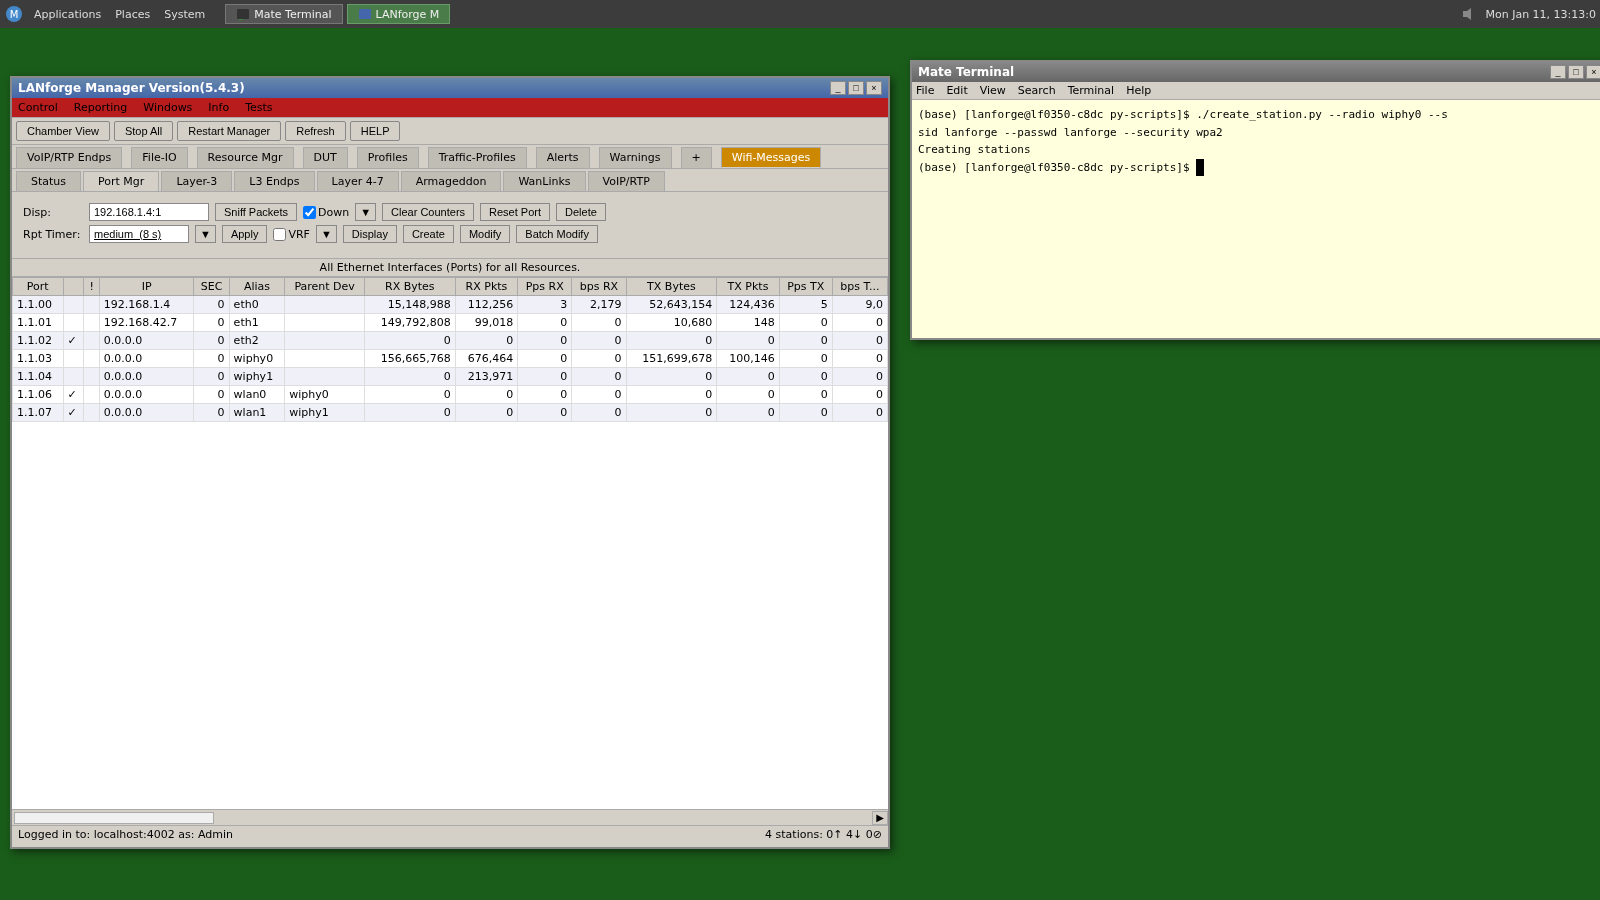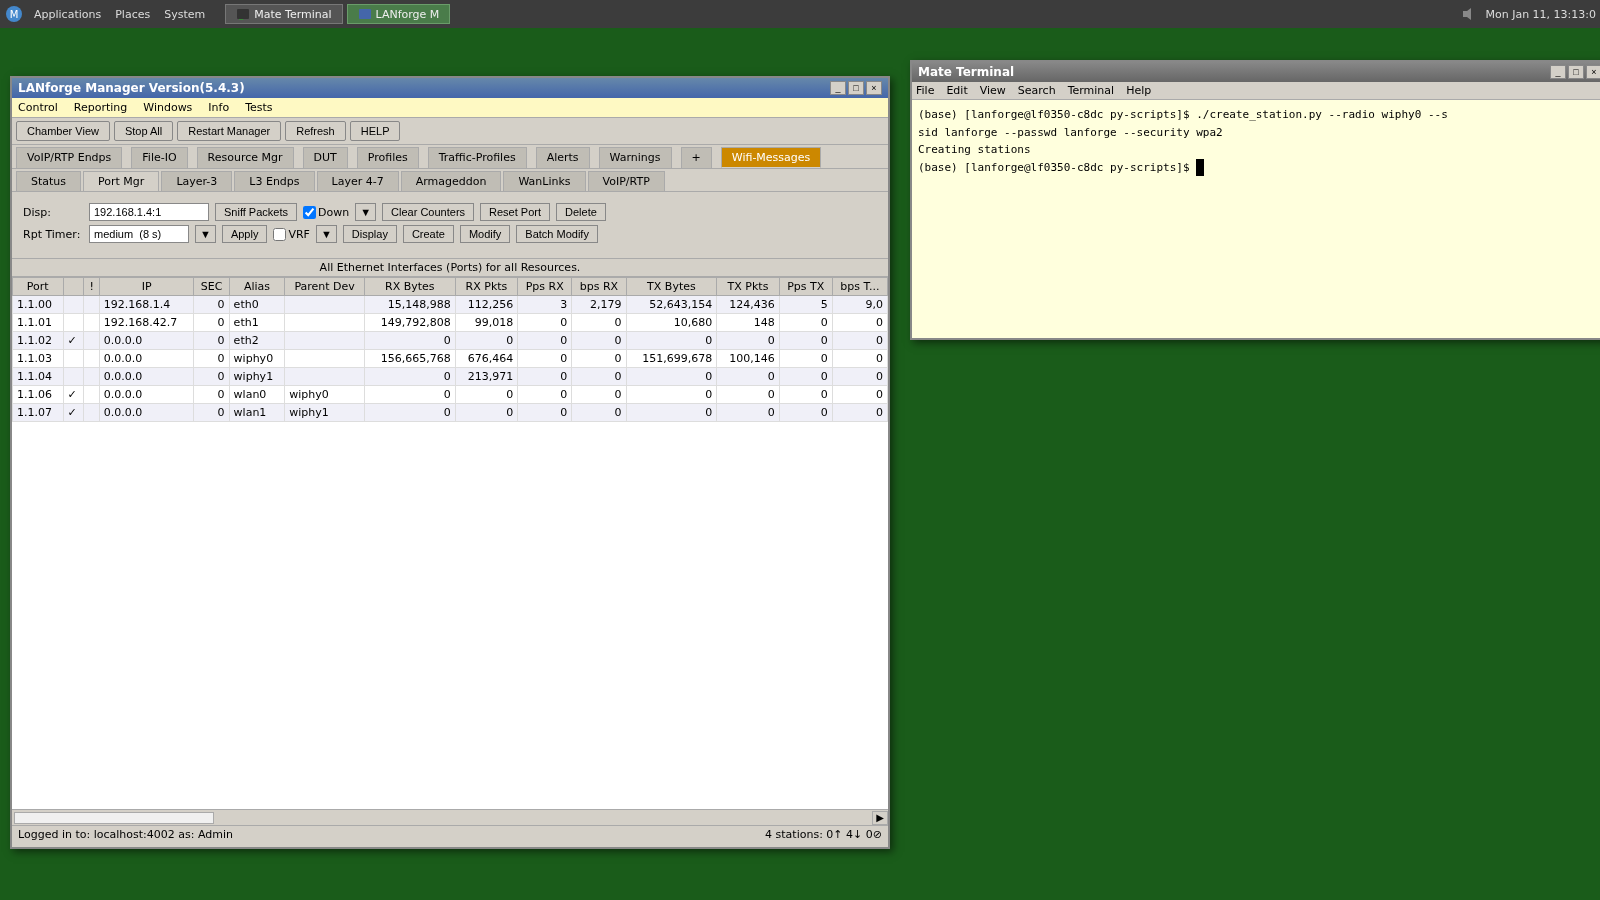--- a/index.html
+++ b/index.html
@@ -66,21 +66,21 @@
     .win-btn {
       width: 16px; height: 14px;
       background: #d4d0c8;
       border: 1px solid #888;
       font-size: 9px;
       cursor: pointer;
       display: flex; align-items: center; justify-content: center;
     }
 
     .menubar {
-      background: #fef9c3;
+      background: #b91c1c;
       padding: 2px 4px;
       border-bottom: 1px solid #aaa;
       display: flex;
       gap: 12px;
       font-size: 11px;
     }
     .menubar span { cursor: pointer; padding: 1px 2px; }
 
     .toolbar {
       background: #d4d0c8;
@@ -376,21 +376,21 @@
           <input type="checkbox" checked="" style="">
           <span>Down</span>
         </label>
         <button class="select-btn">▼</button>
         <button class="ctrl-btn">Clear Counters</button>
         <button class="ctrl-btn">Reset Port</button>
         <button class="ctrl-btn">Delete</button>
       </div>
       <div class="ctrl-row">
         <span class="ctrl-label">Rpt Timer:</span>
-        <input class="ctrl-input" type="text" value="medium  (8 s)" style="width: 100px;">
+        <input class="ctrl-input" type="text" value="medium  (8 s)" style="width: 100px; text-decoration: underline;">
         <button class="select-btn">▼</button>
         <button class="ctrl-btn">Apply</button>
         <label class="checkbox-label">
           <input type="checkbox" style="">
           <span>VRF</span>
         </label>
         <button class="select-btn">▼</button>
         <button class="ctrl-btn">Display</button>
         <button class="ctrl-btn">Create</button>
         <button class="ctrl-btn">Modify</button>

